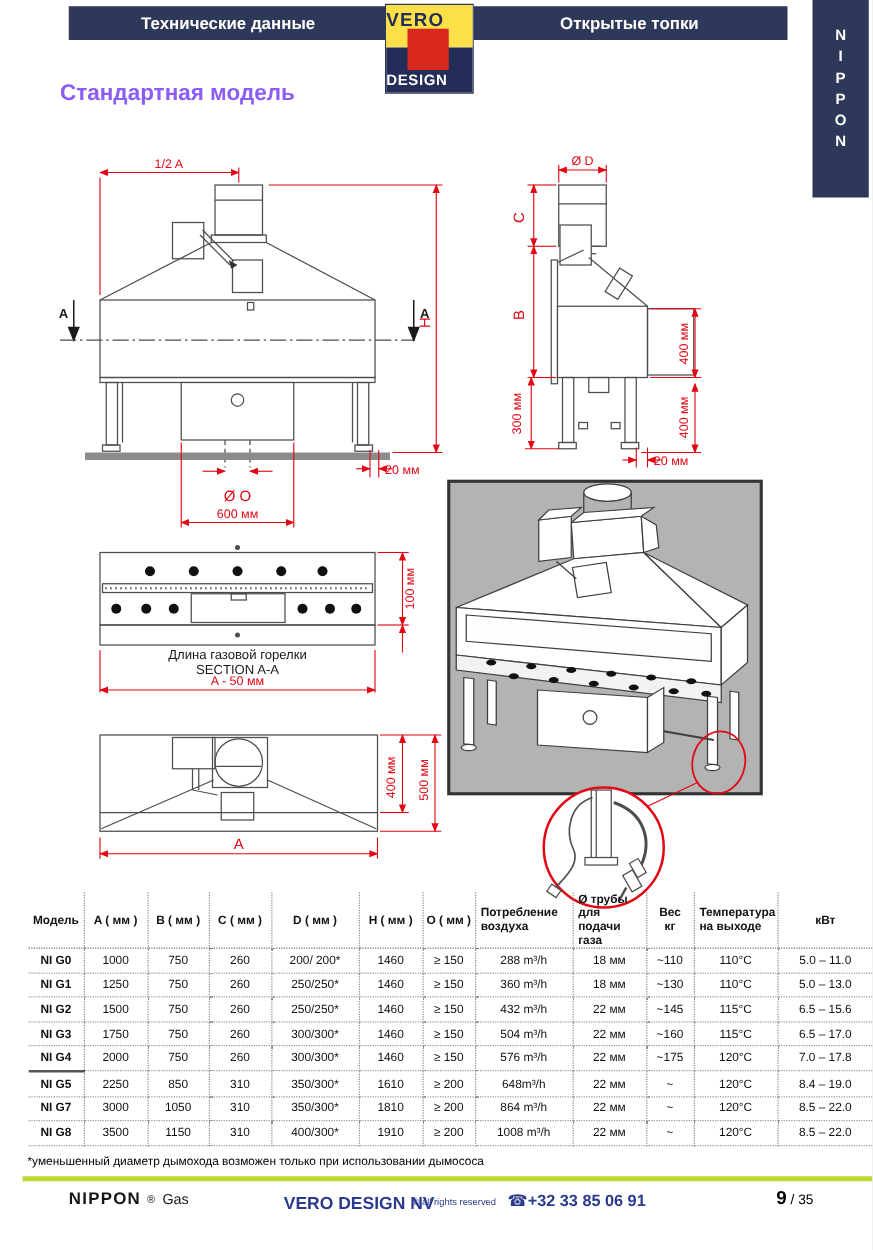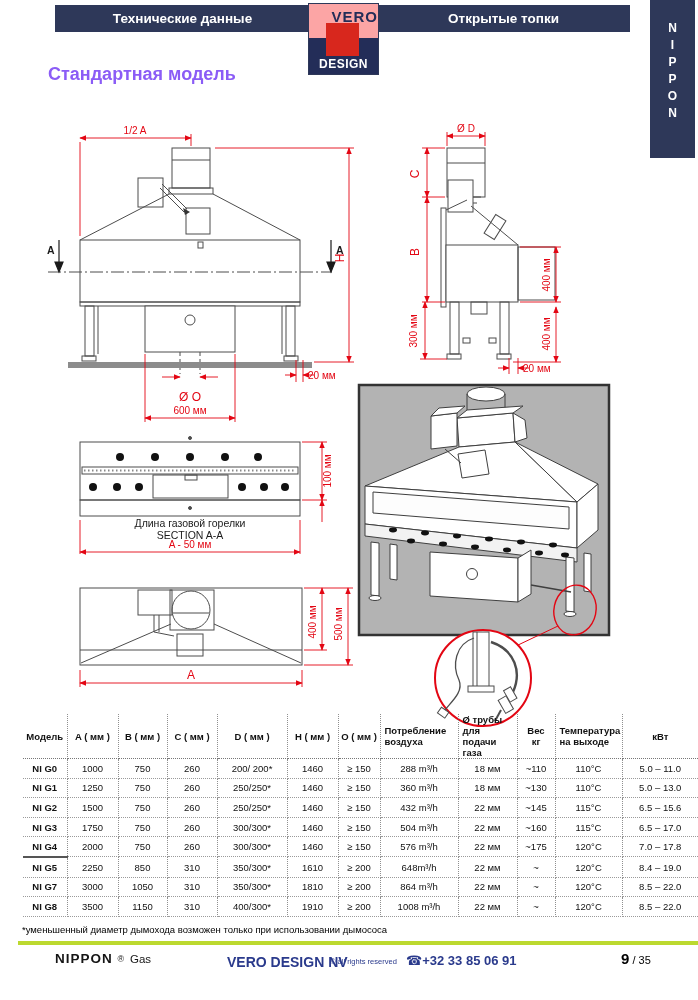--- a/index.html
+++ b/index.html
@@ -7,23 +7,23 @@
         font-family:"Liberation Sans","DejaVu Sans",sans-serif;color:#111;margin:0 auto;}
   .abs{position:absolute;}
 
   
   .topbar{left:55px;top:5px;width:575px;height:27px;background:#2e3859;}
   .tab{position:absolute;top:0;height:27px;line-height:27px;color:#fff;font-weight:bold;
        font-size:13.5px;text-align:center;}
   .tab.left{left:0;width:255px;}
   .tab.right{left:322px;width:253px;}
   .logo{left:308px;top:3px;width:69px;height:70px;z-index:3;border:1px solid #2e3859;background:#fff;}
-  .logo .top{height:34px;background:#fca5a5;text-align:right;}
+  .logo .top{height:34px;background:#fde047;text-align:left;}
   .logo .top span{font-weight:bold;color:#232d58;font-size:15px;letter-spacing:1px;line-height:26px;}
-  .logo .bottom{height:36px;background:#232d58;text-align:center;position:relative;}
+  .logo .bottom{height:36px;background:#232d58;text-align:left;position:relative;}
   .logo .bottom span{position:absolute;bottom:3px;left:0;right:0;color:#fff;font-weight:bold;
         font-size:12px;letter-spacing:.5px;}
   .logo .sq{position:absolute;left:17px;top:19px;width:33px;height:33px;background:#d8271d;}
   .nippon{left:650px;top:0;width:45px;height:158px;background:#2e3859;text-align:center;
           padding-top:20px;box-sizing:border-box;}
   .nippon span{display:block;color:#fff;font-weight:bold;font-size:12px;line-height:17px;}
 
   .title{left:48px;top:64px;font-size:18px;font-weight:bold;color:#8b5cf6;}
 
   svg{position:absolute;overflow:visible;}

